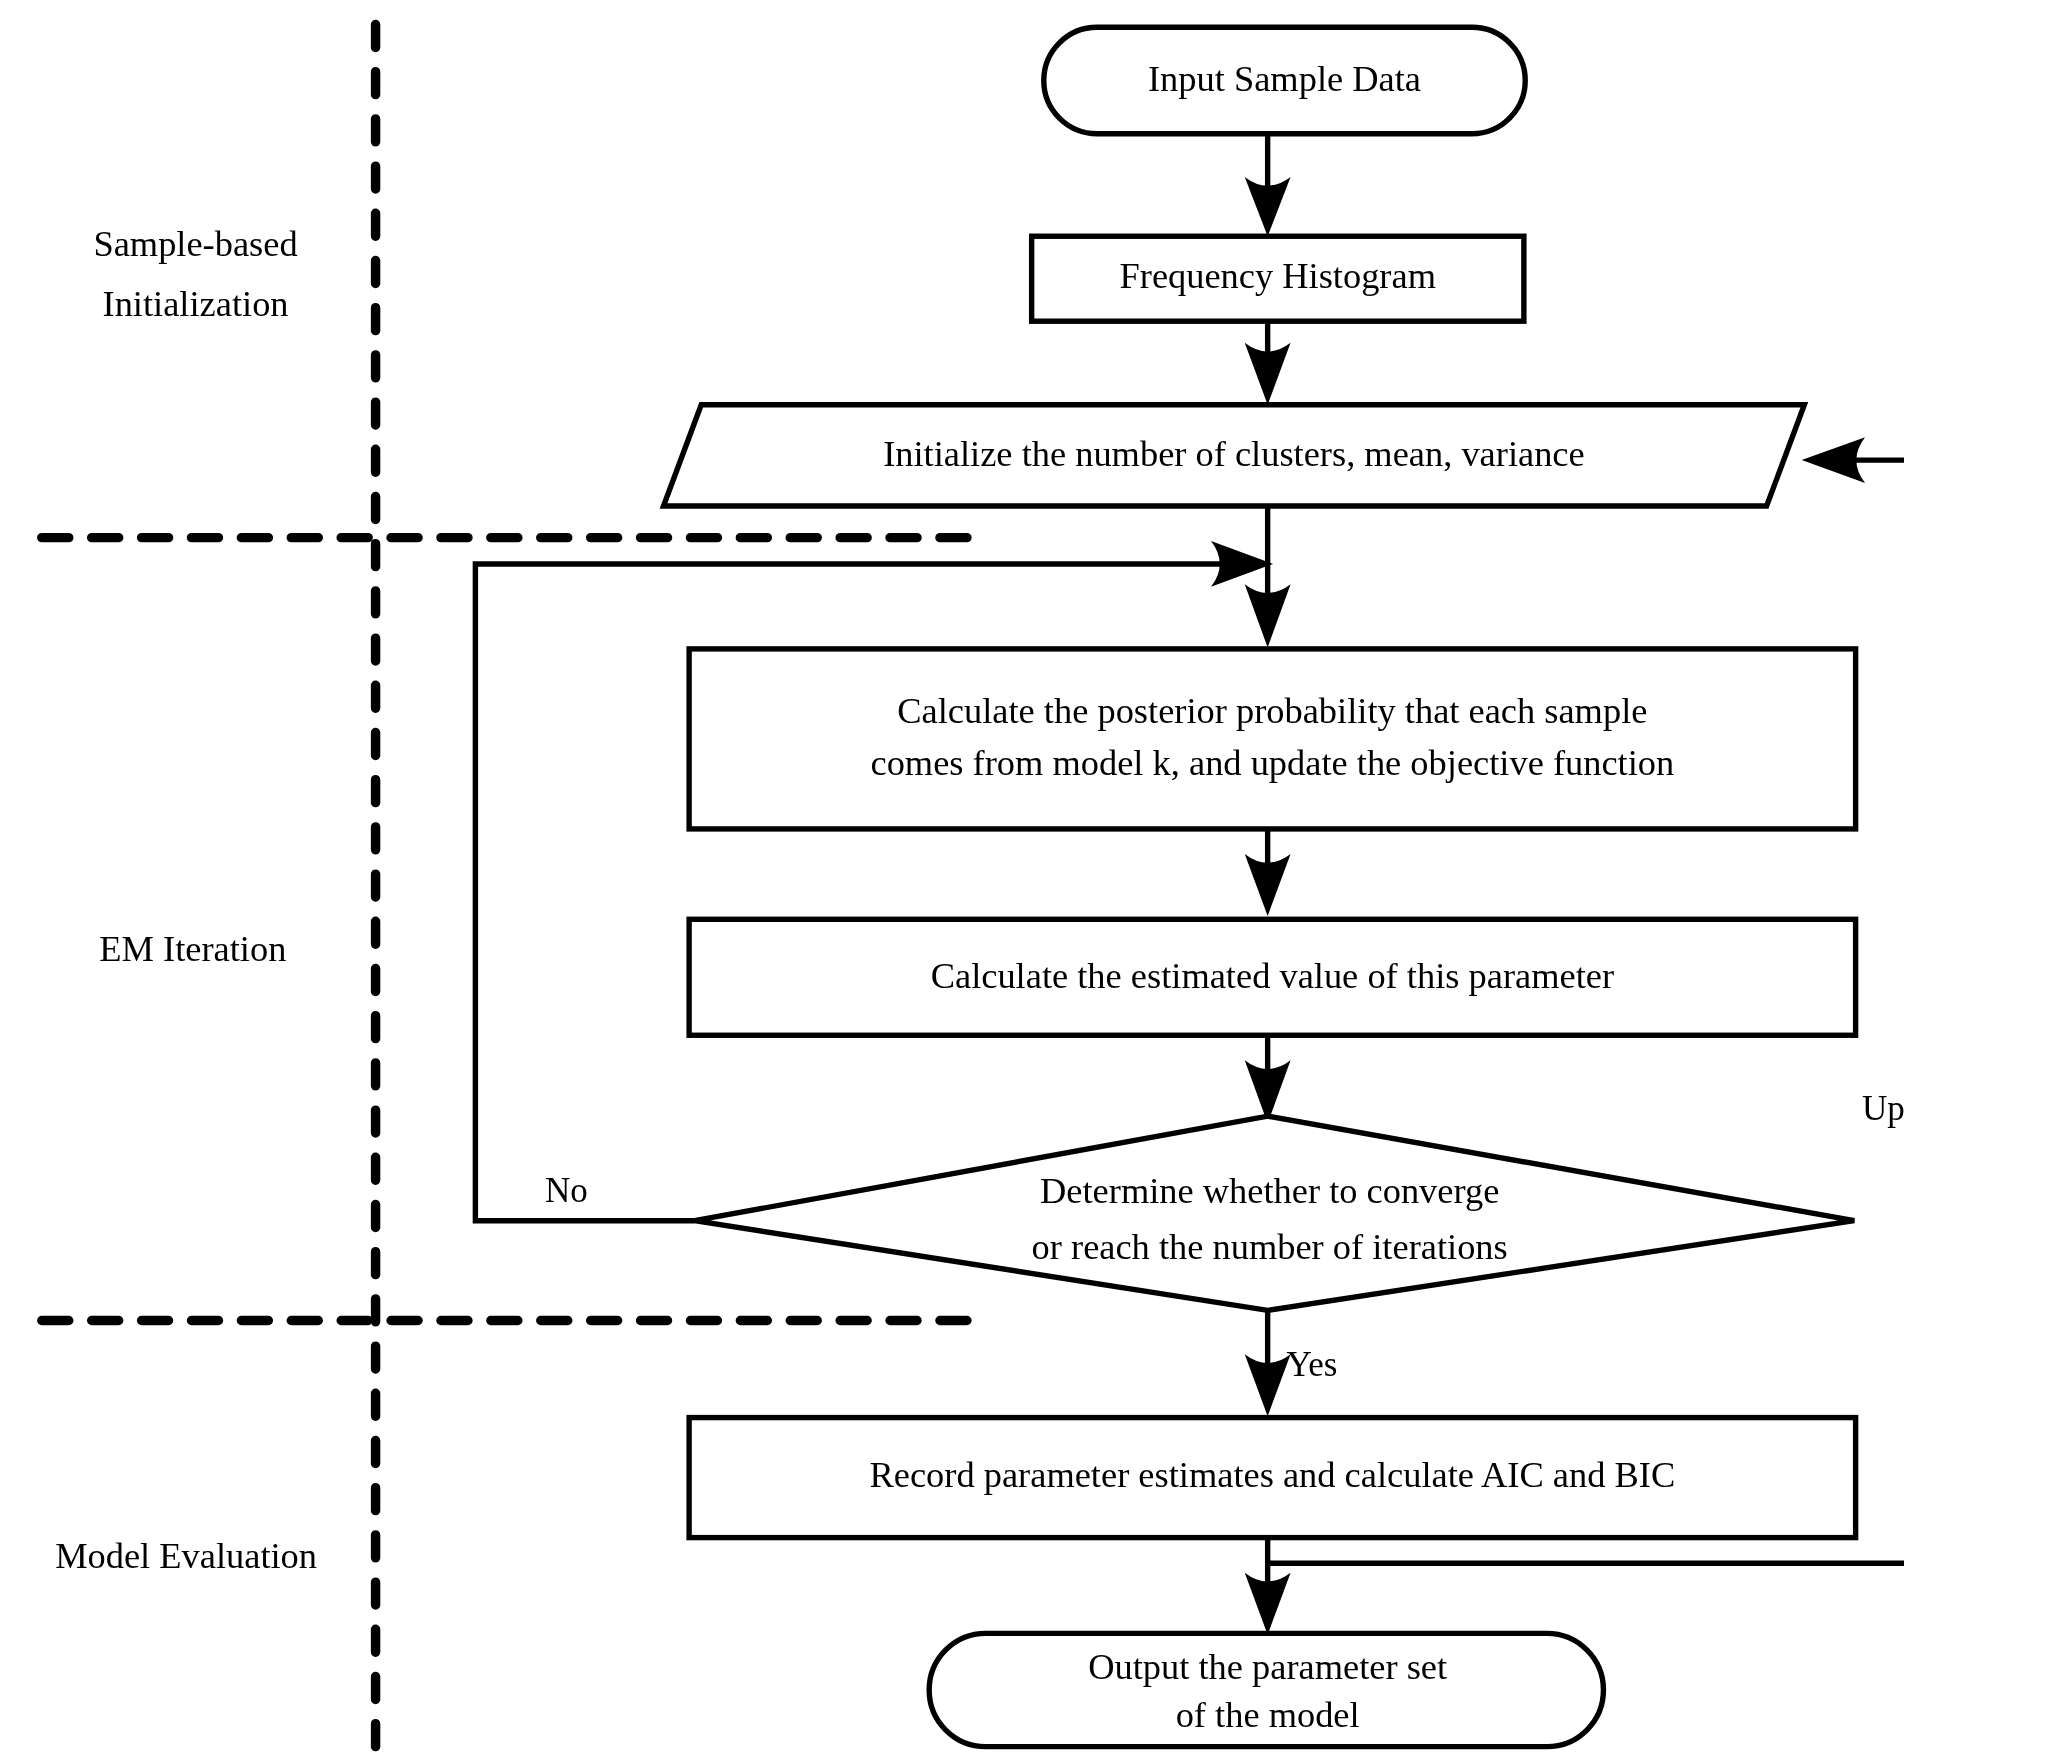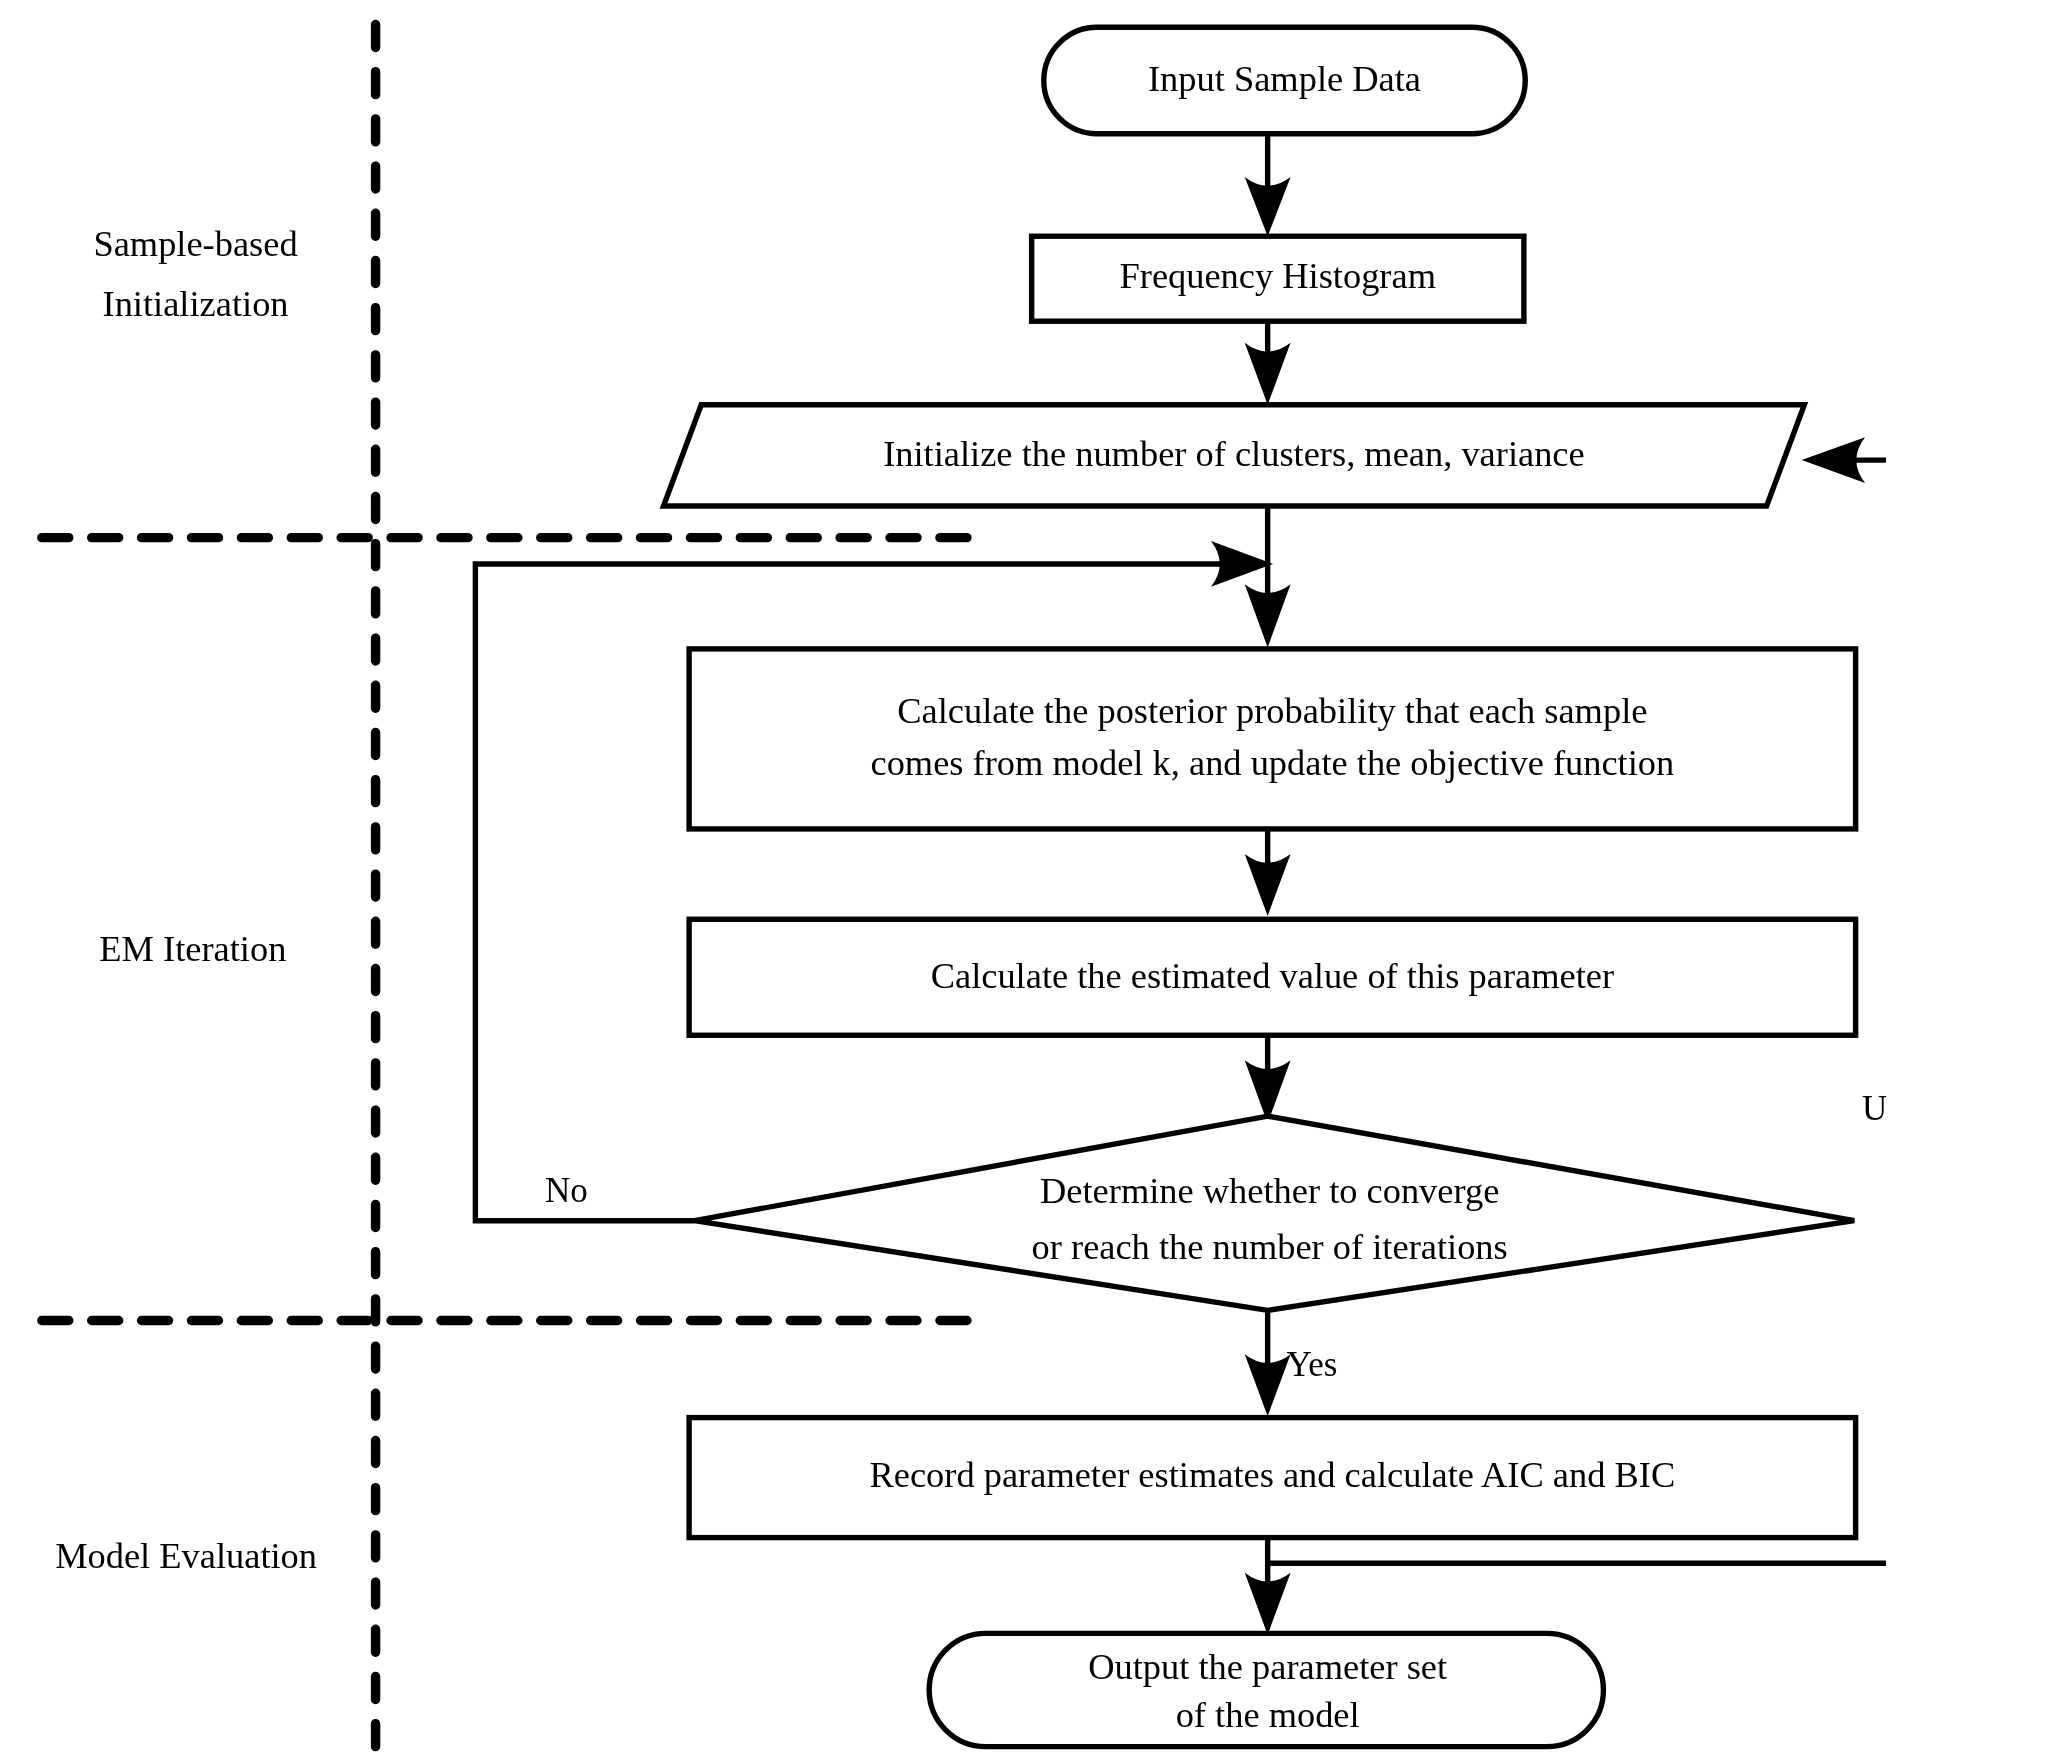--- a/index.html
+++ b/index.html
@@ -7,20 +7,21 @@
     padding: 0;
     background: #ffffff;
   }
   #page {
     position: relative;
     width: 1886px;
     height: 1759px;
     background: #ffffff;
     overflow: hidden;
     font-family: "Liberation Serif", "DejaVu Serif", serif;
+    padding-left: 18px;
   }
   svg.flow {
     position: absolute;
     left: 0;
     top: 0;
     width: 2066px;
     height: 1759px;
   }
   .shape {
     fill: #ffffff;

